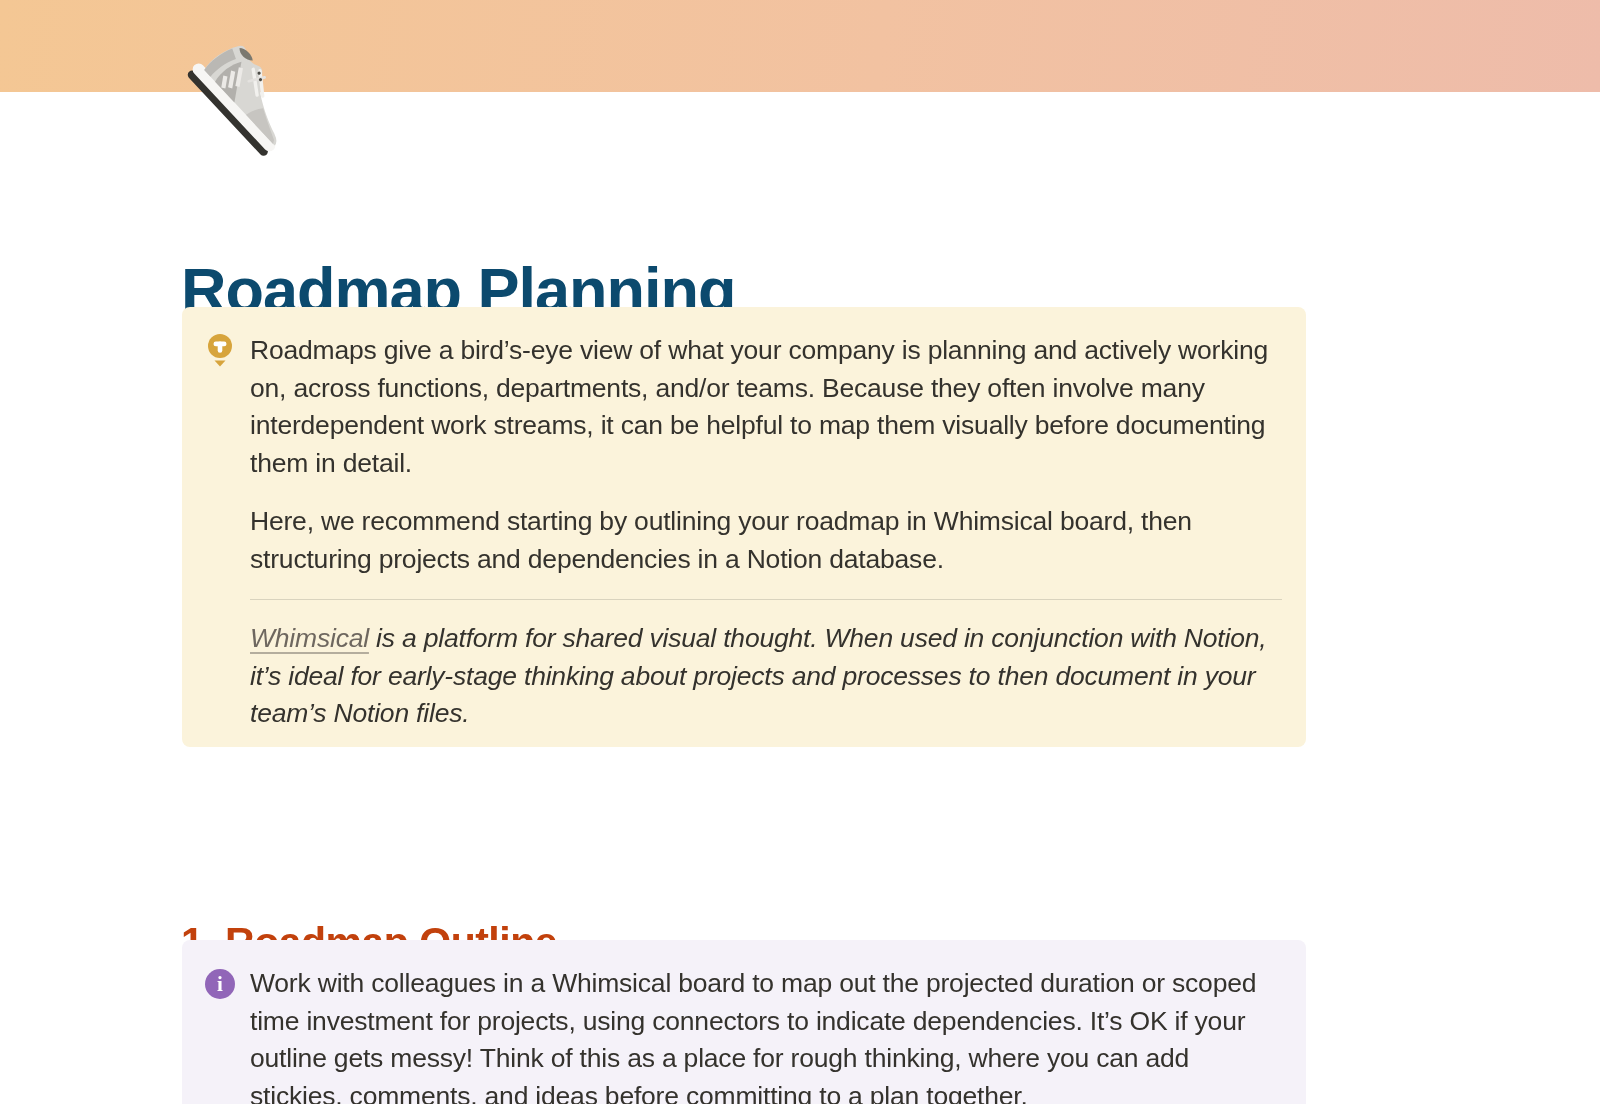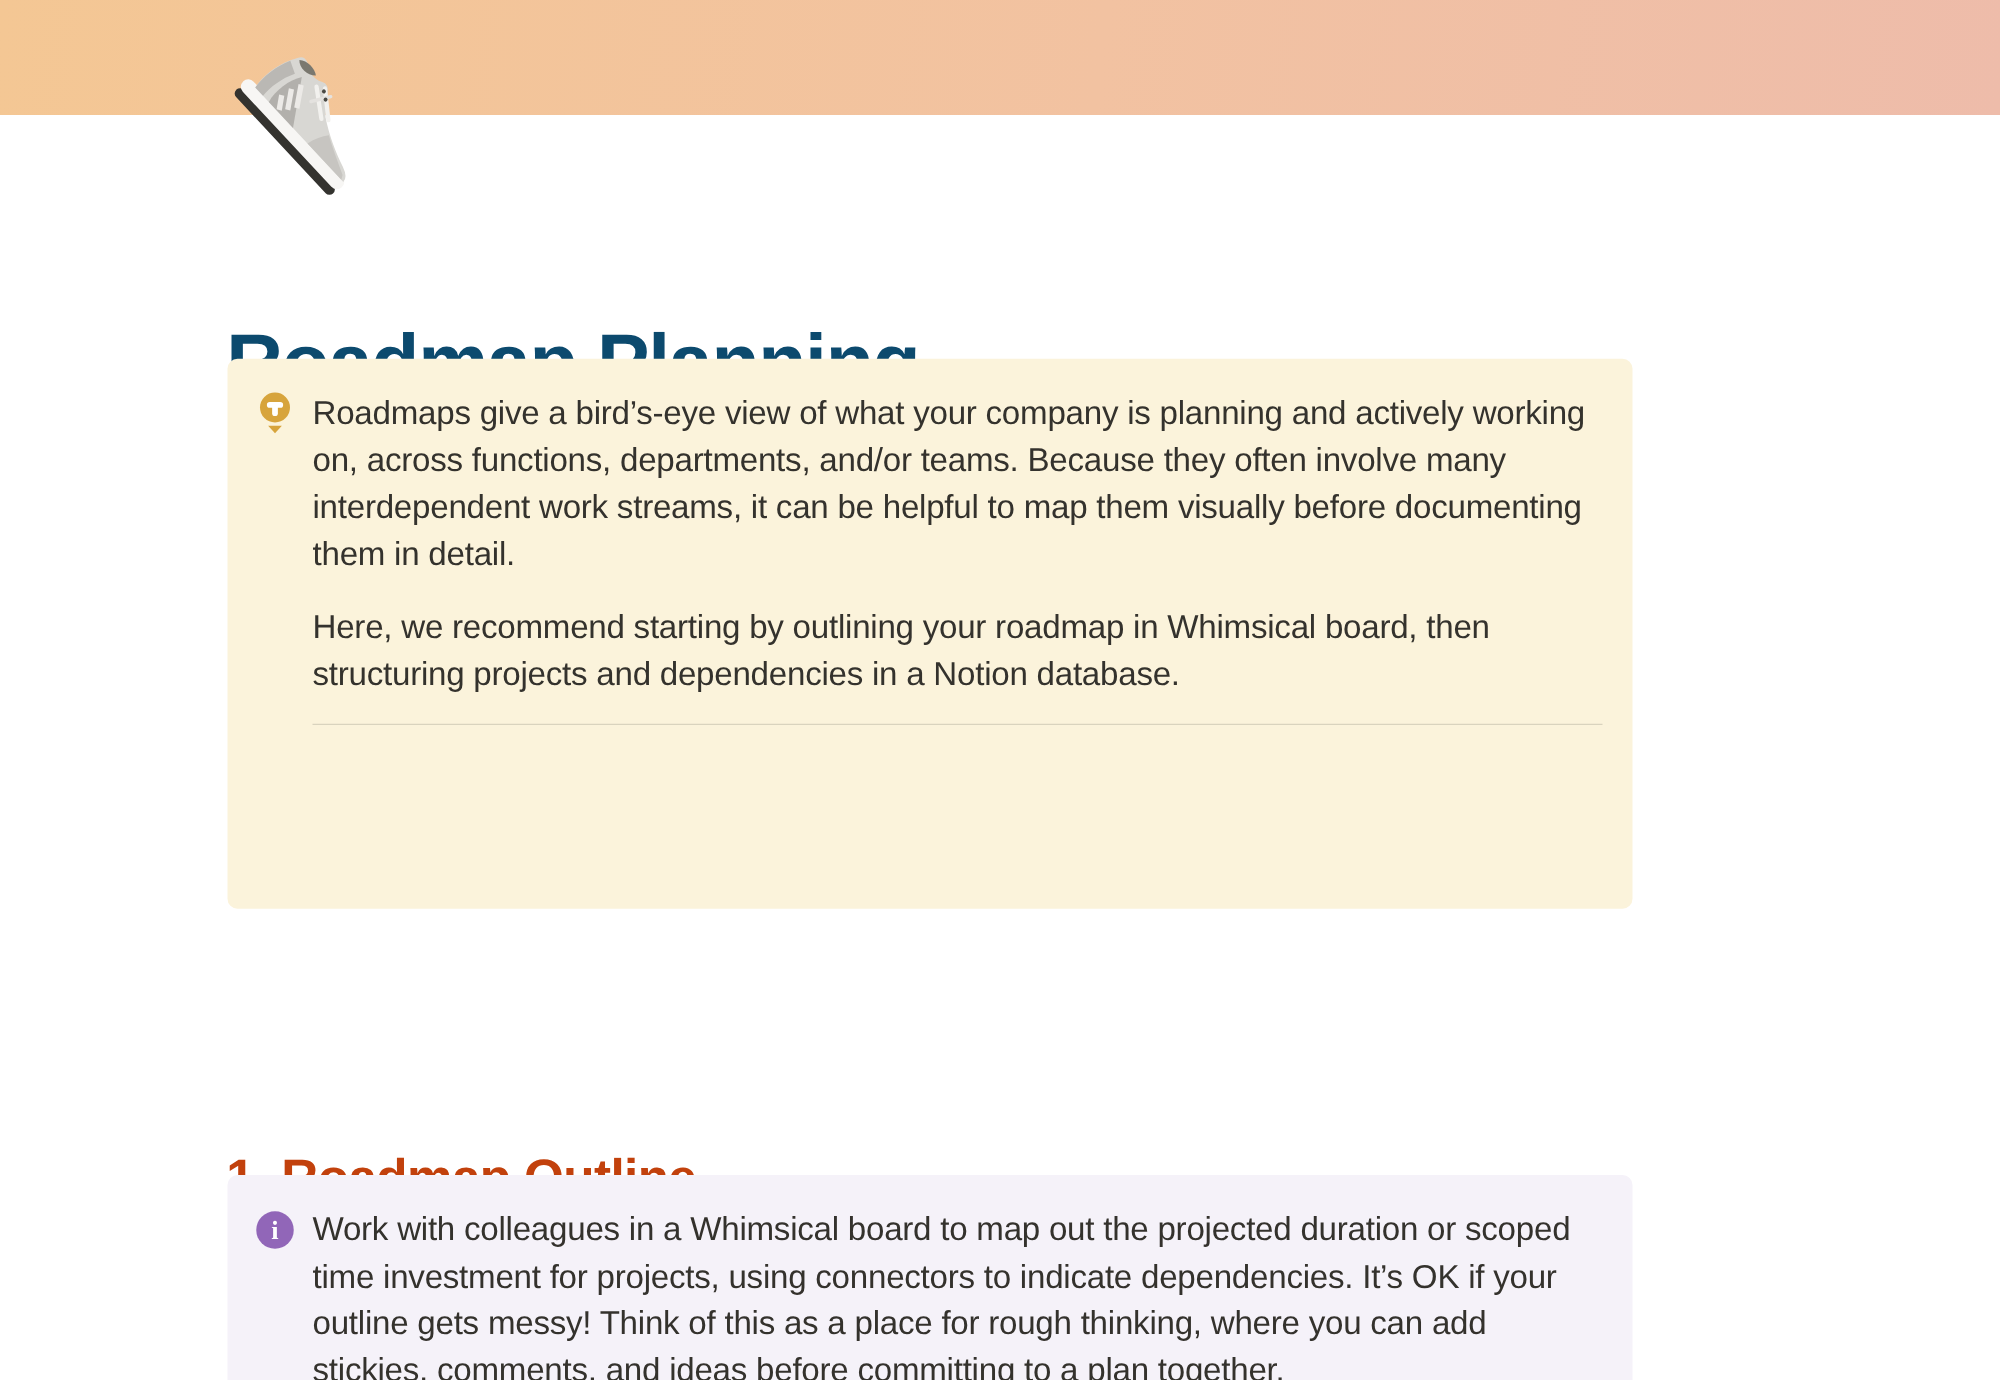--- a/index.html
+++ b/index.html
@@ -30,21 +30,21 @@
     white-space:nowrap;
   }
   
   .callout{
     position:absolute;left:182px;width:1124px;
     box-sizing:border-box;
     border-radius:8px;
     display:flex;align-items:flex-start;
     padding:25px 22px 24px 23px;gap:15px;
   }
-  .callout-tip{top:287px;height:440px;background:#fbf3db;}
+  .callout-tip{top:307px;height:440px;background:#fbf3db;}
   .callout-info{top:940px;height:212px;background:#f5f2f9;}
   .callout .icon-col{flex:0 0 30px;margin-top:1px;}
   .callout .text-col{flex:1 1 auto;min-width:0;}
   .callout p{
     margin:0;
     font-size:26.5px;line-height:37.5px;letter-spacing:-0.2px;
     color:#34322d;
   }
   .callout p + p{margin-top:21px;}
   .tip-divider{
@@ -119,20 +119,21 @@
       <circle cx="15" cy="13" r="12" fill="#d7a43c"></circle>
       <rect x="8.5" y="8.6" width="13" height="4.6" rx="2.3" fill="#ffffff"></rect>
       <rect x="12.7" y="8.6" width="4.6" height="11.2" rx="2.3" fill="#ffffff"></rect>
       <path d="M9.5 27.5 L20.5 27.5 L15 33.5 Z" fill="#d7a43c"></path>
     </svg>
   </div>
   <div class="text-col">
     <p>Roadmaps give a bird’s-eye view of what your company is planning and actively working on, across functions, departments, and/or teams. Because they often involve many interdependent work streams, it can be helpful to map them visually before documenting them in detail.</p>
     <p>Here, we recommend starting by outlining your roadmap in Whimsical board, then structuring projects and dependencies in a Notion database.</p>
     <hr class="tip-divider">
+    <p class="quote-text"><span class="quote-link">Whimsical</span><span> is a platform for shared visual thought. When used in conjunction with Notion, it’s ideal for early-stage thinking about projects and processes to then document in your team’s Notion files.</span></p>
   </div>
 </div>
 
 <h2 class="section-heading">1. Roadmap Outline</h2>
 
 <div class="callout callout-info">
   <div class="icon-col">
     <div class="info-circle">i</div>
   </div>
   <div class="text-col">

